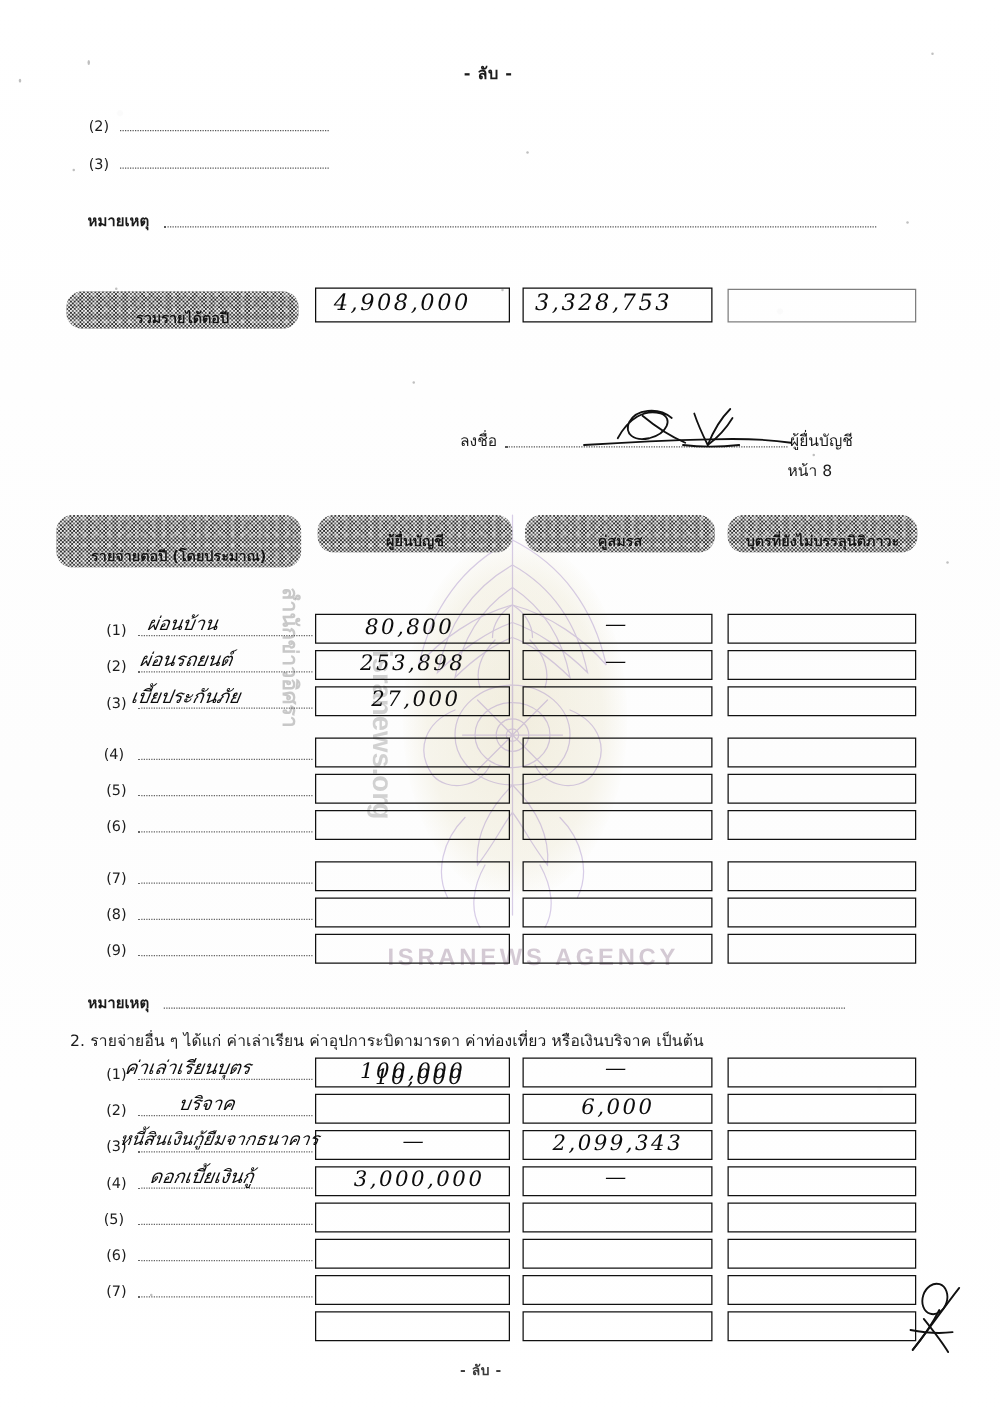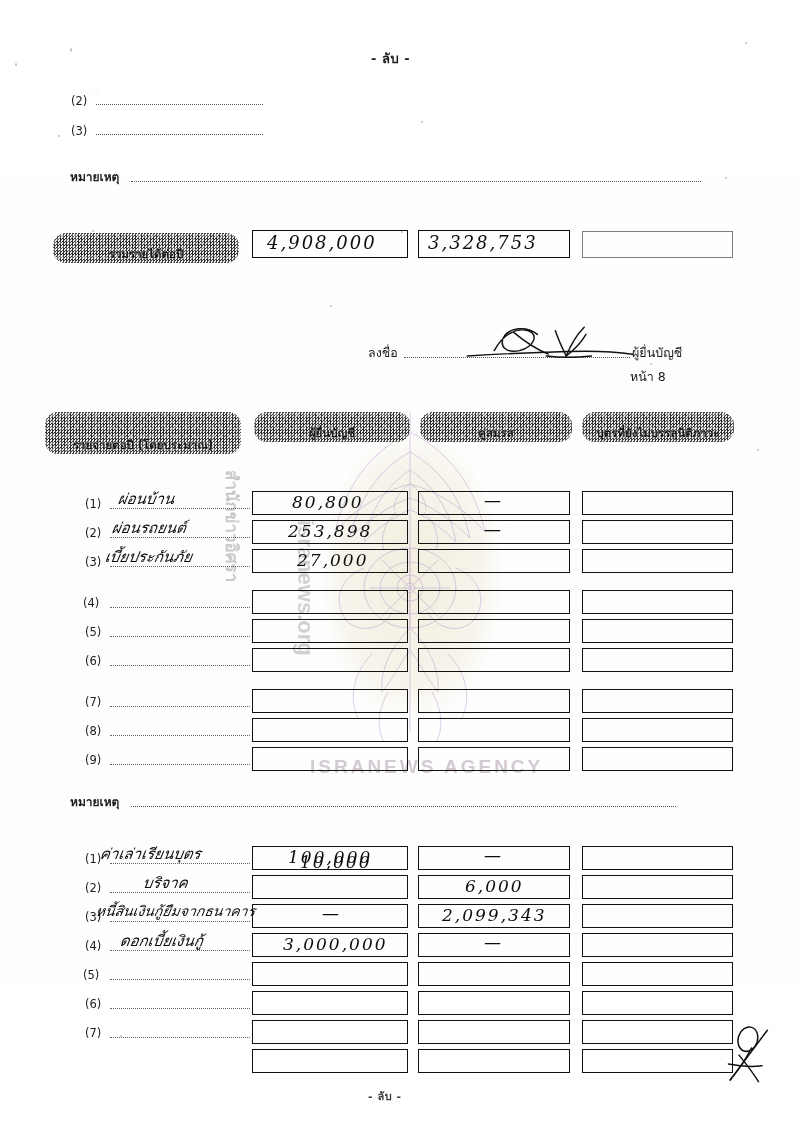--- a/index.html
+++ b/index.html
@@ -310,20 +310,21 @@
 
   <div class="rownum" style="left:85px;top:753px;">(9)</div>
   <div class="leader fine" style="left:110px;top:752px;width:140px;"></div>
   <div class="box" style="left:252px;top:747px;width:156px;height:24px;"></div>
   <div class="box" style="left:418px;top:747px;width:152px;height:24px;"></div>
   <div class="box" style="left:582px;top:747px;width:151px;height:24px;"></div>
 
   <div class="txt small-lbl" style="left:70px;top:792px;font-weight:700;">หมายเหตุ</div>
   <div class="leader" style="left:131px;top:794px;width:545px;"></div>
 
+  <div class="txt sec-head" style="left:56px;top:823px;">2. รายจ่ายอื่น ๆ ได้แก่ ค่าเล่าเรียน ค่าอุปการะบิดามารดา ค่าท่องเที่ยว หรือเงินบริจาค เป็นต้น</div>
 
   <div class="rownum" style="left:85px;top:852px;">(1)</div>
   <div class="leader fine" style="left:110px;top:851px;width:140px;"></div>
   <div class="hand thai" style="left:100px;top:842px;">ค่าเล่าเรียนบุตร</div>
   <div class="box" style="left:252px;top:846px;width:156px;height:24px;"></div>
   <div class="hand num" style="left:288px;top:847px;">100,000</div>
   <div class="box" style="left:418px;top:846px;width:152px;height:24px;"></div>
   <div class="hand num" style="left:484px;top:845px;">—</div>
   <div class="box" style="left:582px;top:846px;width:151px;height:24px;"></div>
 

